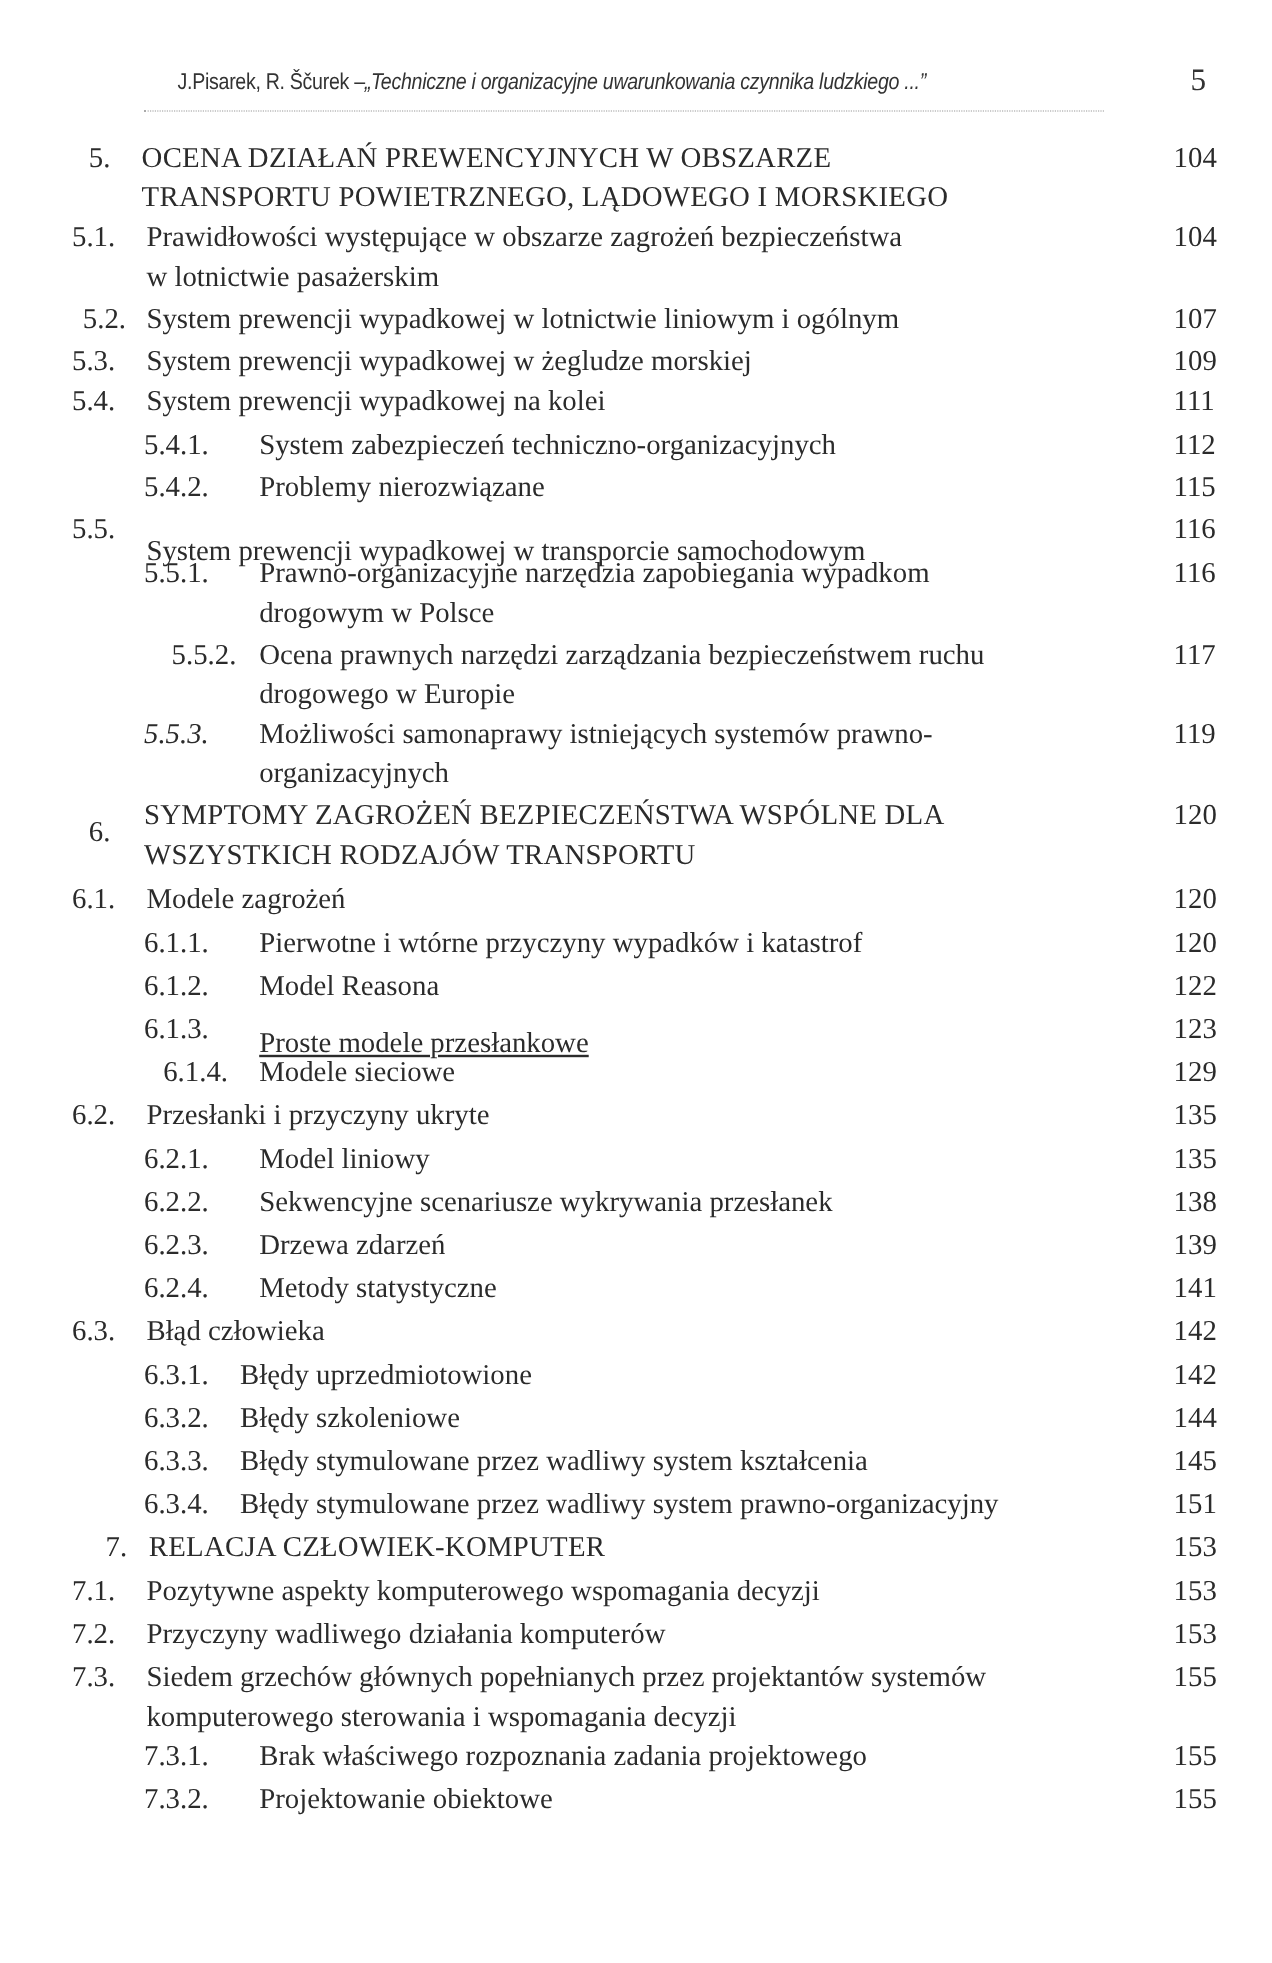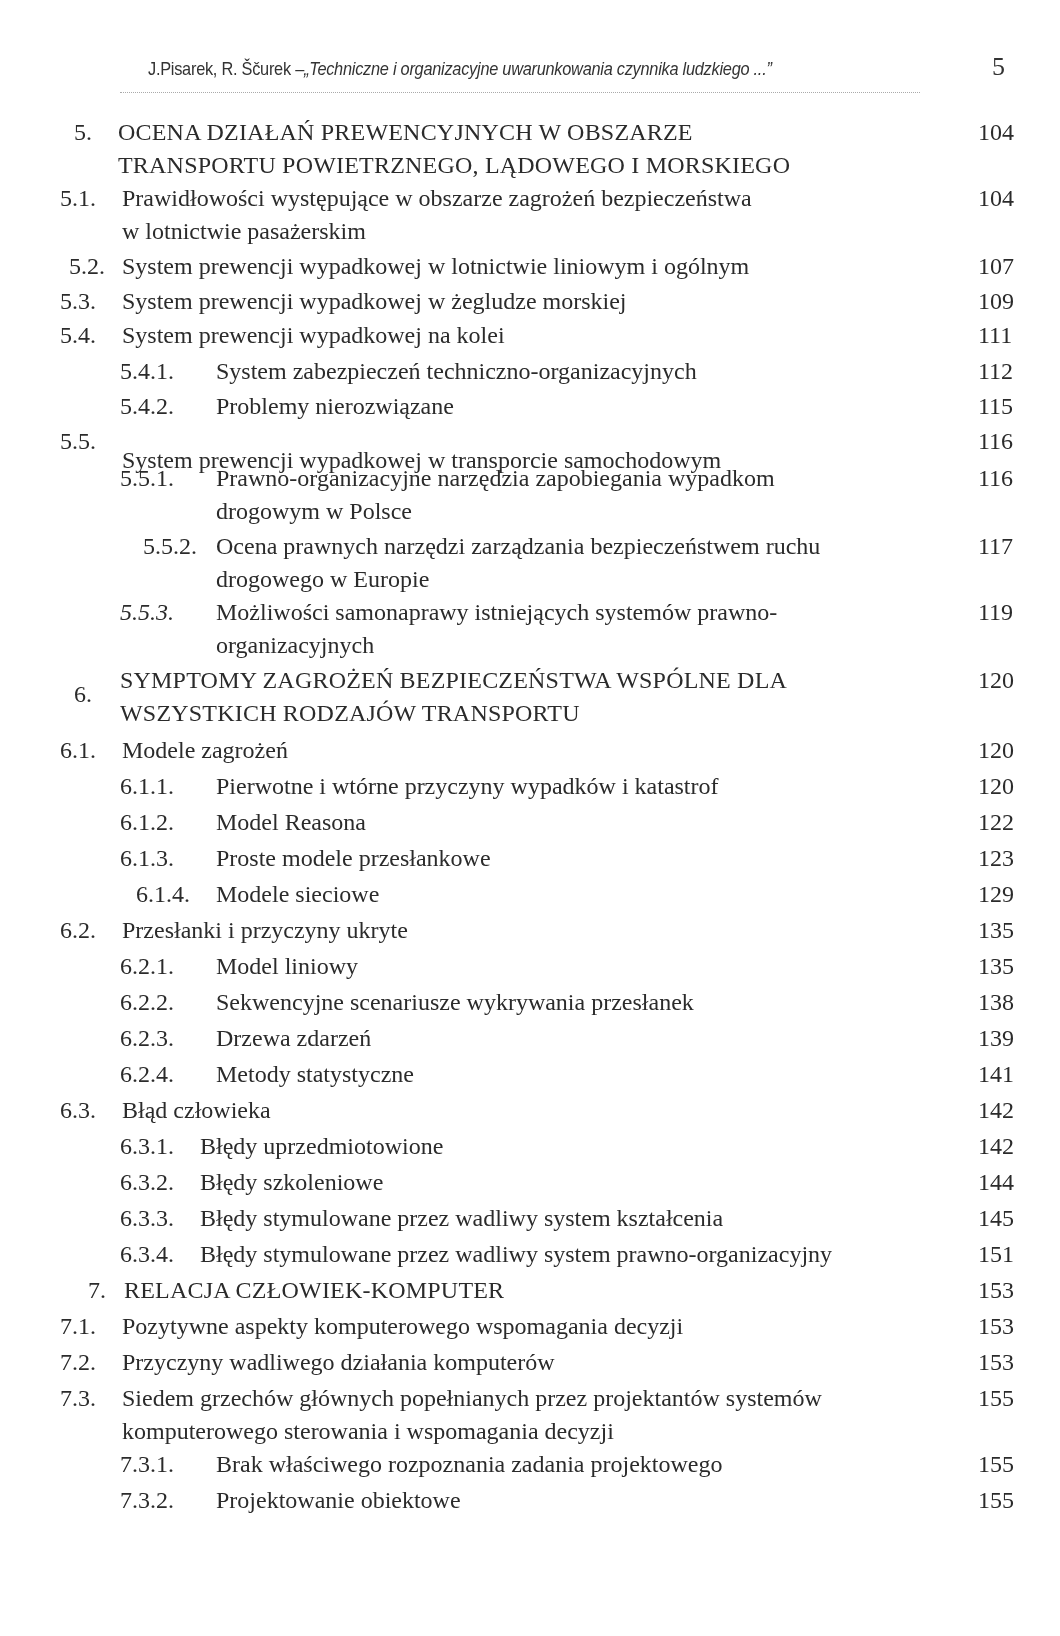--- a/index.html
+++ b/index.html
@@ -101,21 +101,21 @@
       <span class="txt" style="left: 216px; top: 0px;">Pierwotne i wtórne przyczyny wypadków i katastrof</span>
       <span class="pg">120</span>
     </div>
     <div class="e" style="top: 806px; left: 0px; width: 1060px;">
       <span class="num" style="left: 120px;">6.1.2.</span>
       <span class="txt" style="left: 216px; top: 0px;">Model Reasona</span>
       <span class="pg">122</span>
     </div>
     <div class="e" style="top: 842px; left: 0px; width: 1060px;">
       <span class="num" style="left: 120px;">6.1.3.</span>
-      <span class="txt" style="left: 216px; top: 0px;">Proste modele przesłankowe</span>
+      <span class="txt" style="left: 216px; top: 12px; text-decoration: underline;">Proste modele przesłankowe</span>
       <span class="pg">123</span>
     </div>
     <div class="e" style="top: 878px; left: 0px; width: 1060px;">
       <span class="num" style="left: 136px;">6.1.4.</span>
       <span class="txt" style="left: 216px; top: 0px;">Modele sieciowe</span>
       <span class="pg">129</span>
     </div>
     <div class="e" style="top: 914px; left: 0px; width: 1060px;">
       <span class="num" style="left: 60px;">6.2.</span>
       <span class="txt" style="left: 122px; top: 0px;">Przesłanki i przyczyny ukryte</span>

